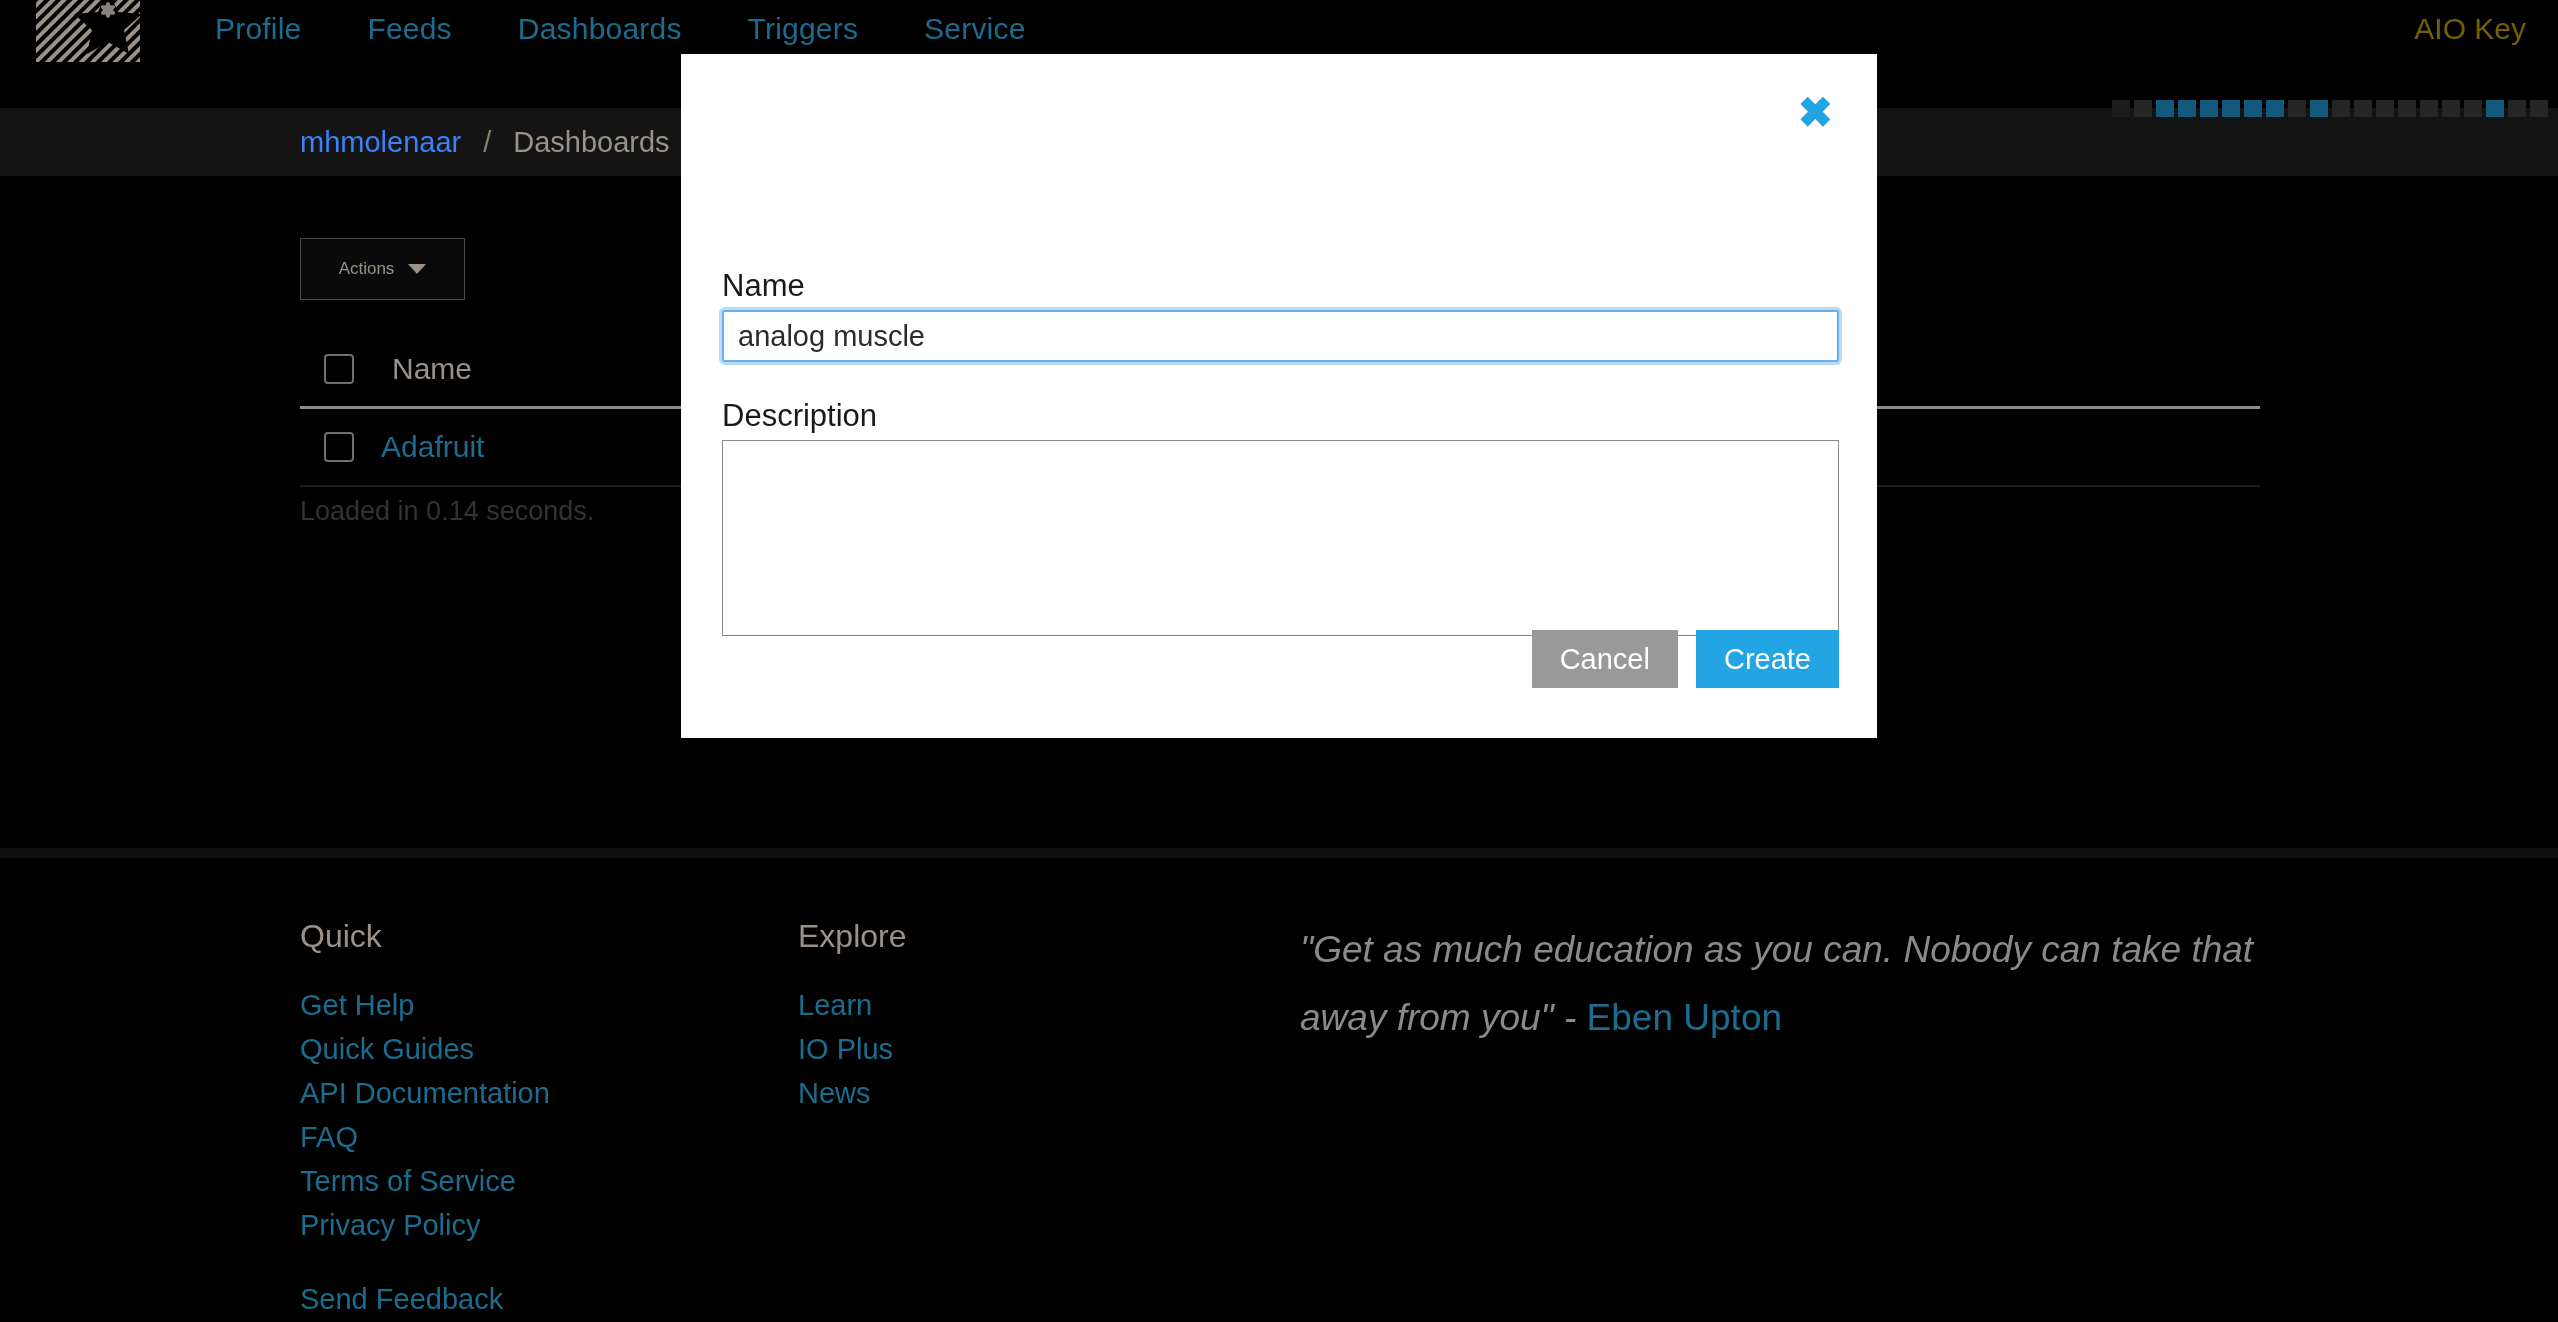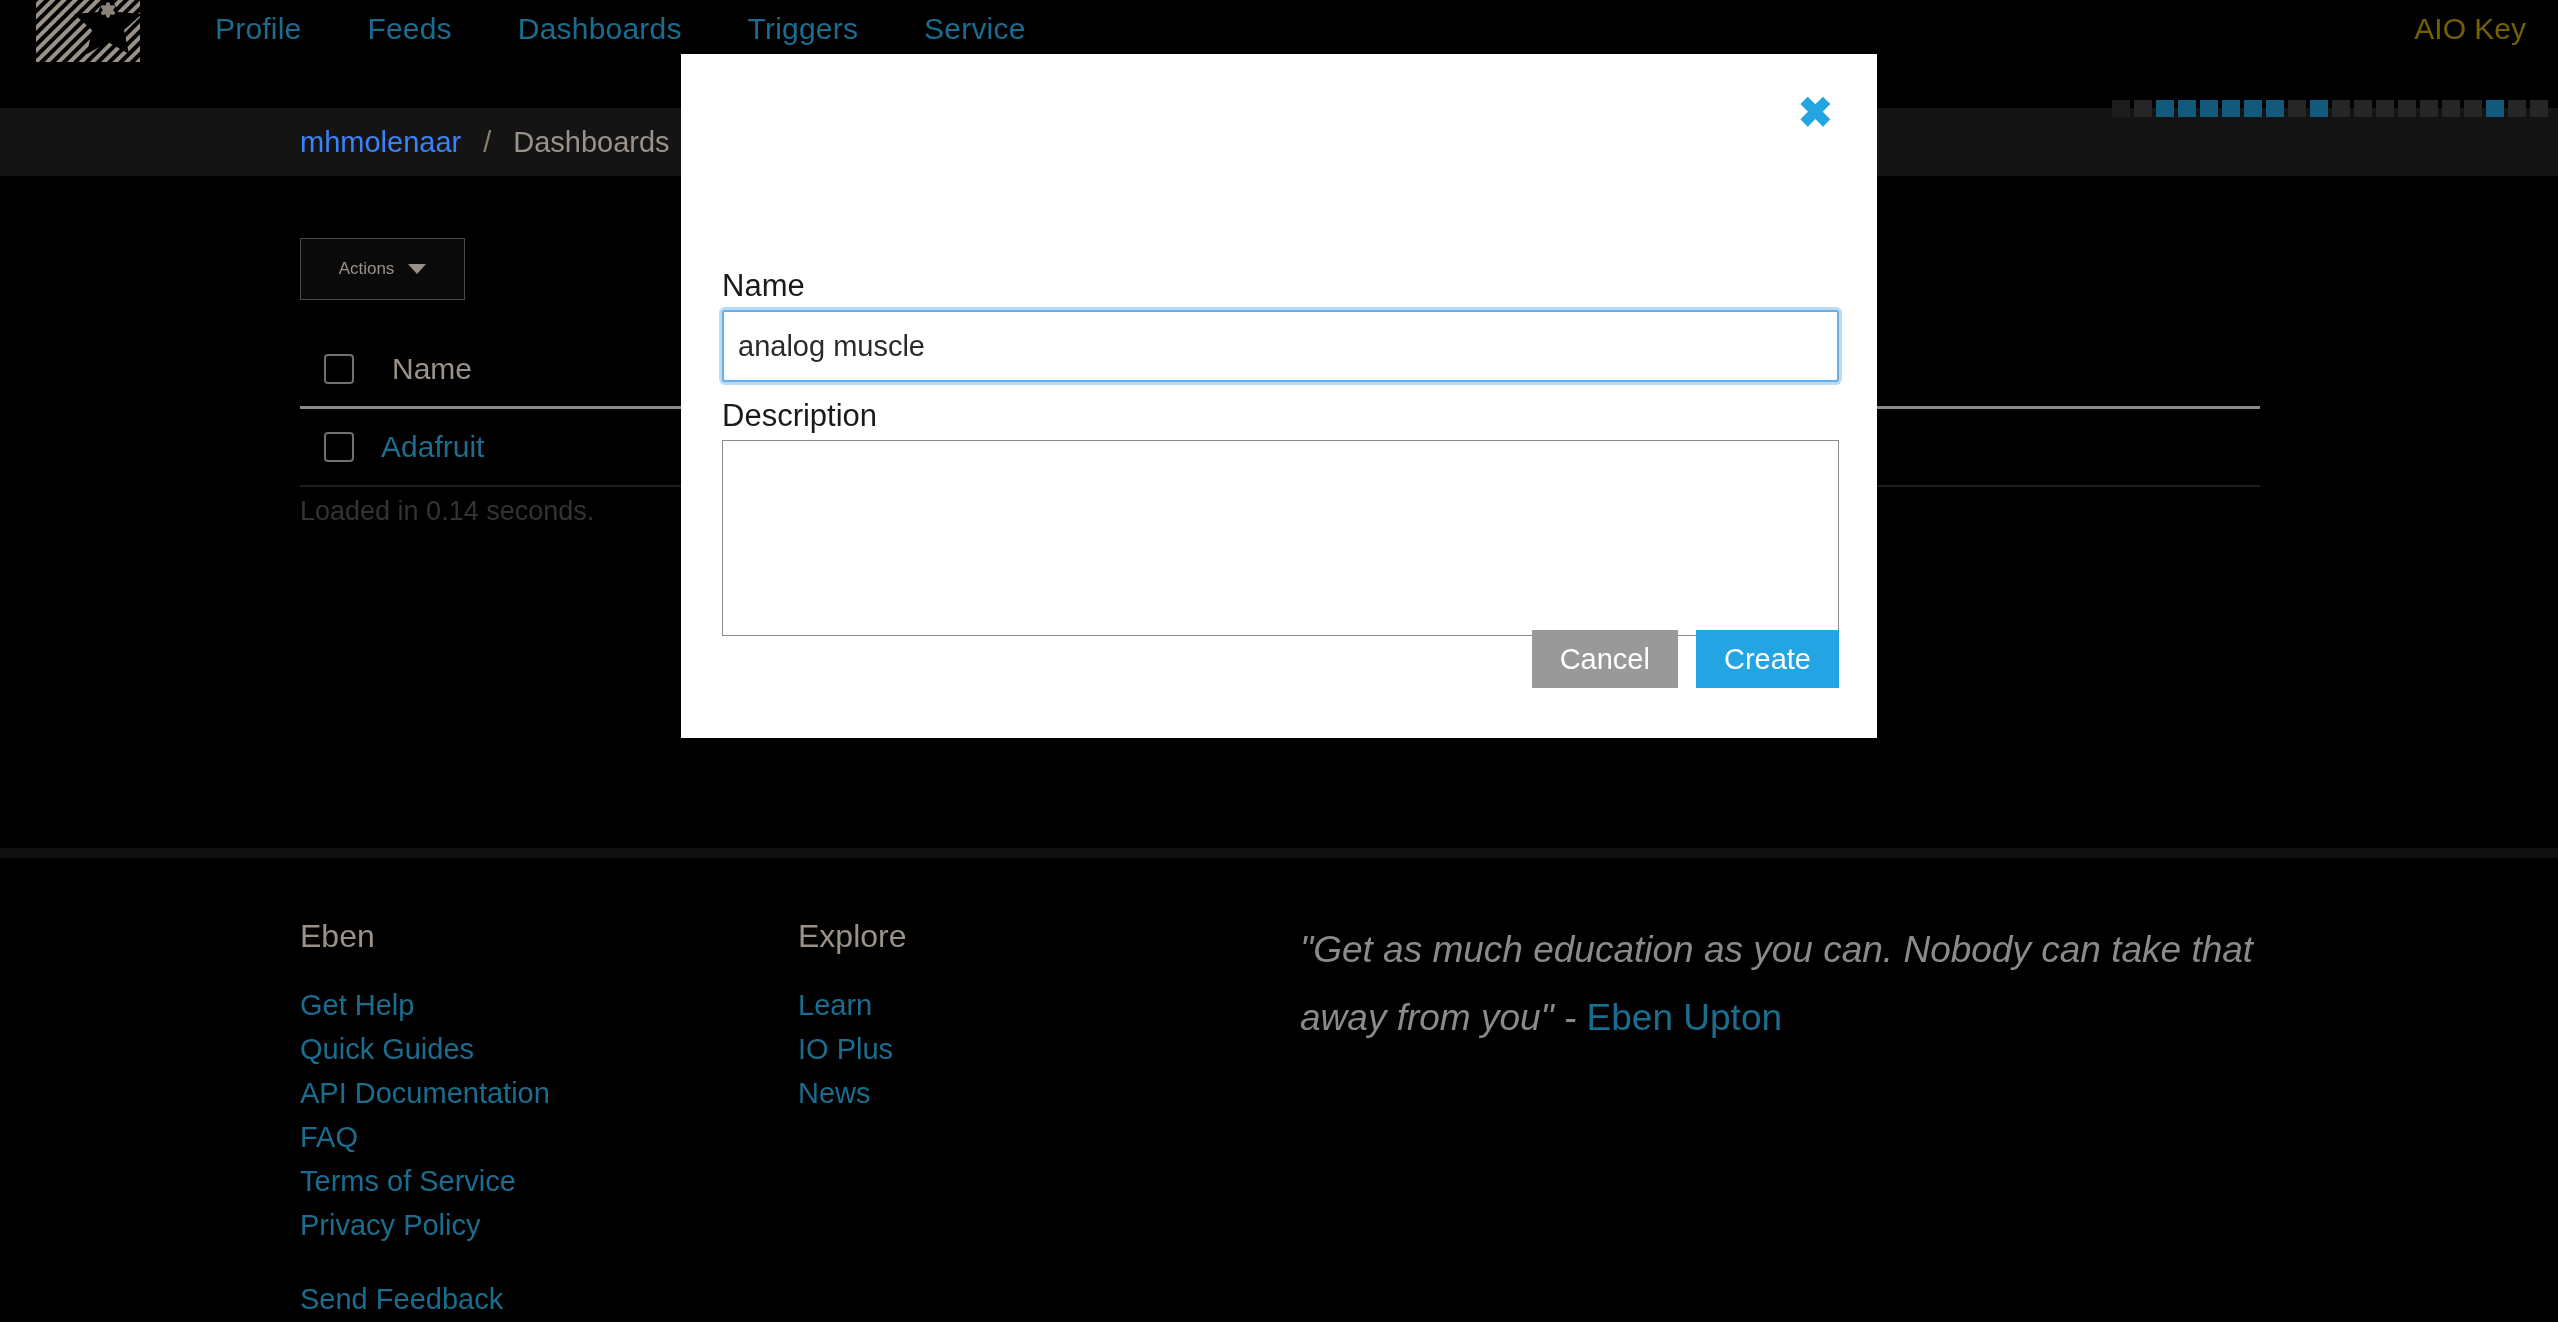--- a/index.html
+++ b/index.html
@@ -272,21 +272,21 @@
     color: #1a1a1a;
   }
   .lbl-name { top: 214px; }
   .lbl-desc { top: 344px; }
 
   .name-input {
     position: absolute;
     left: 41px;
     top: 256px;
     width: 1117px;
-    height: 72px;
+    height: 52px;
     border: 2px solid #66afe9;
     border-radius: 3px;
     background: #ffffff;
     font-family: "Liberation Sans", sans-serif;
     font-size: 29px;
     color: #2b2b2b;
     padding: 0 14px;
     outline: none;
     box-shadow: 0 0 0 3px rgba(102,175,233,0.45);
   }
@@ -418,21 +418,21 @@
       </div>
     </div>
 
     <div class="loaded">Loaded in 0.14 seconds.</div>
   </div>
 
   <div class="footer-divider"></div>
   <div class="footer">
 
     <div class="fcol help">
-      <div class="fcol-title">Eben</div>
+      <div class="fcol-title">Quick</div>
       <a class="fcol-link" href="#">Get Help</a>
       <a class="fcol-link" href="#">Quick Guides</a>
       <a class="fcol-link" href="#">API Documentation</a>
       <a class="fcol-link" href="#">FAQ</a>
       <a class="fcol-link" href="#">Terms of Service</a>
       <a class="fcol-link" href="#">Privacy Policy</a>
       <a class="fcol-link spaced" href="#">Send Feedback</a>
     </div>
 
     <div class="fcol explore">

